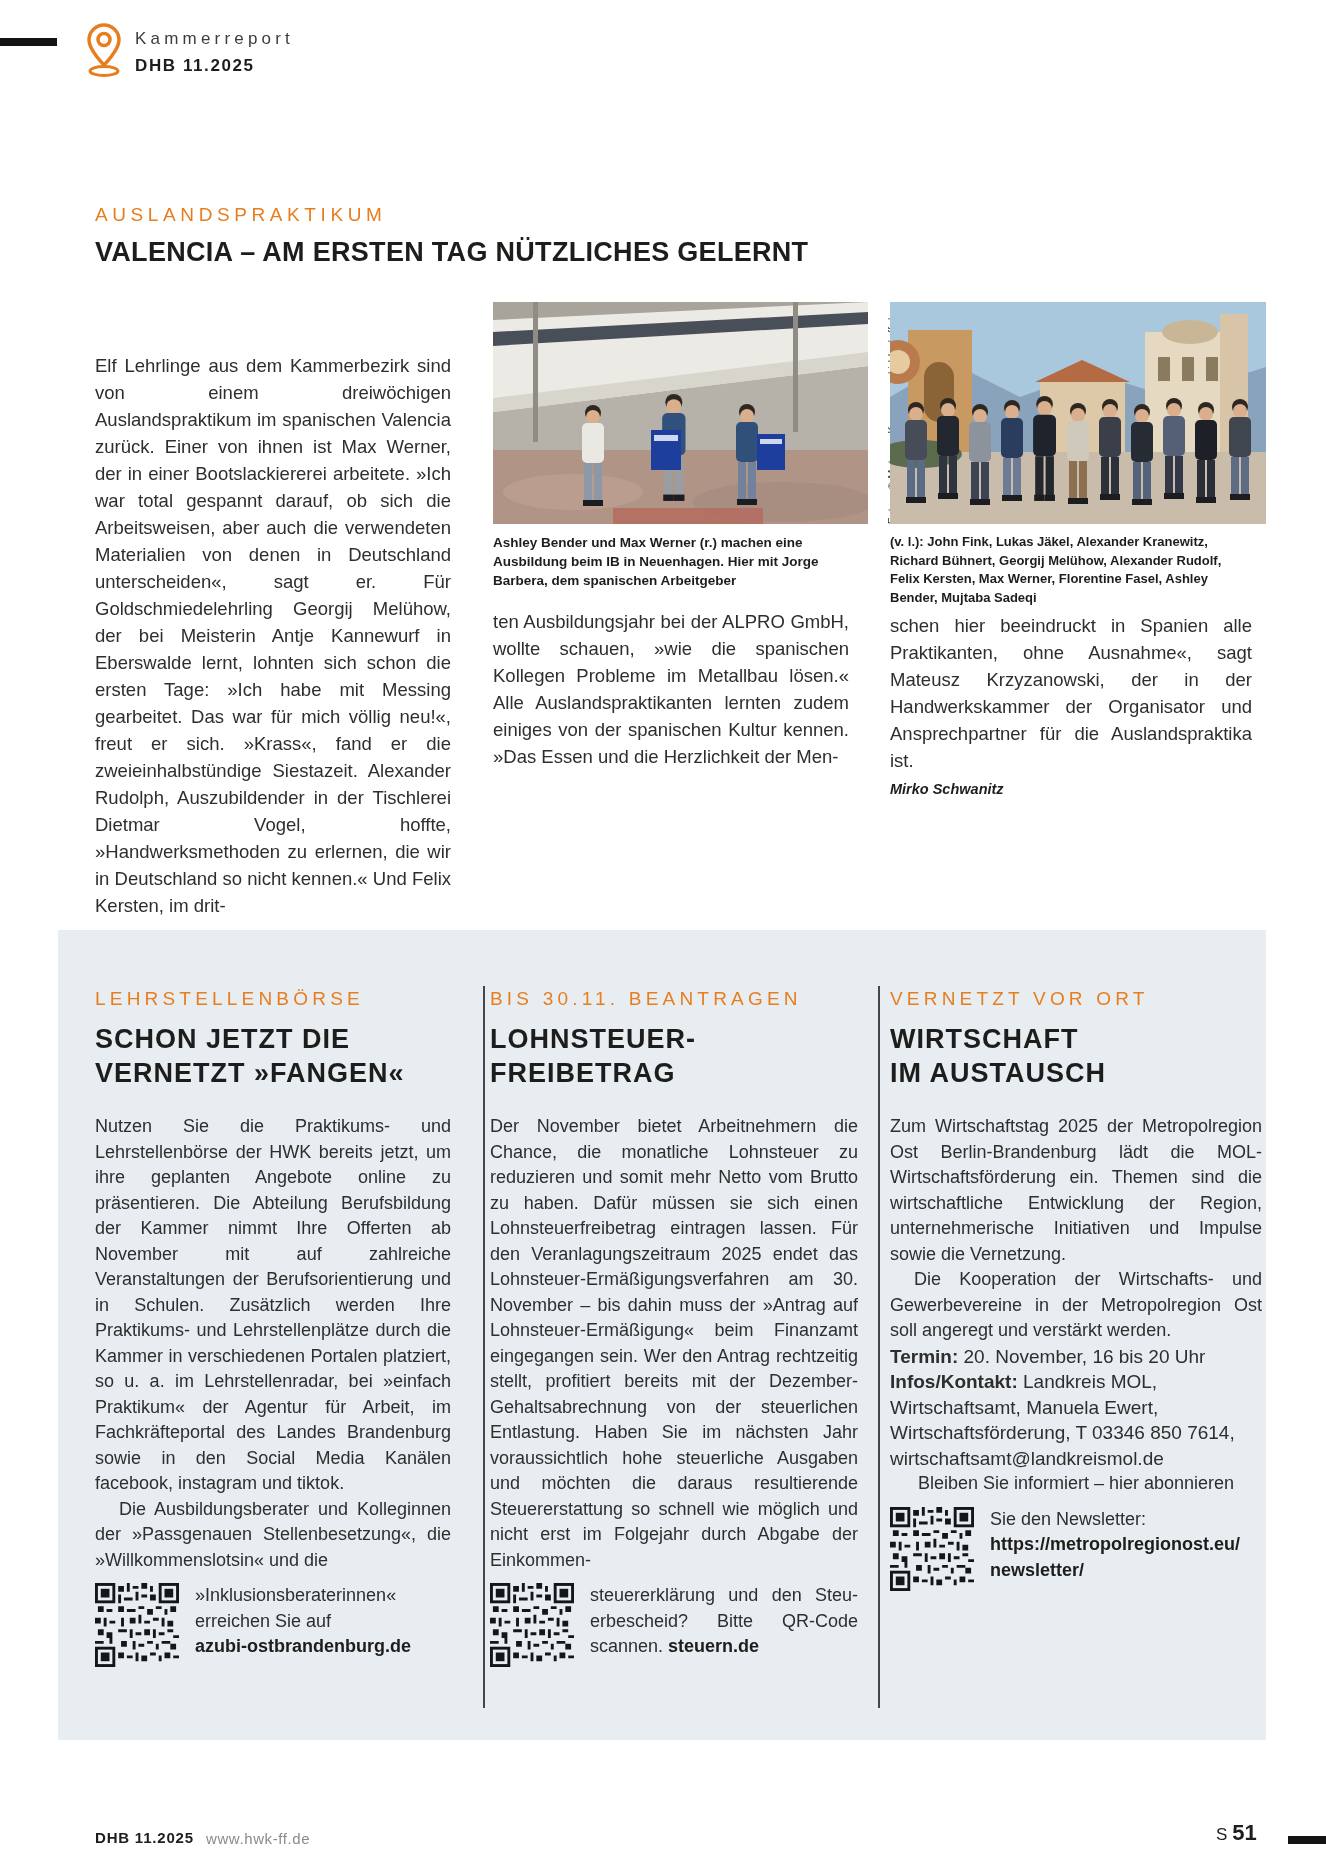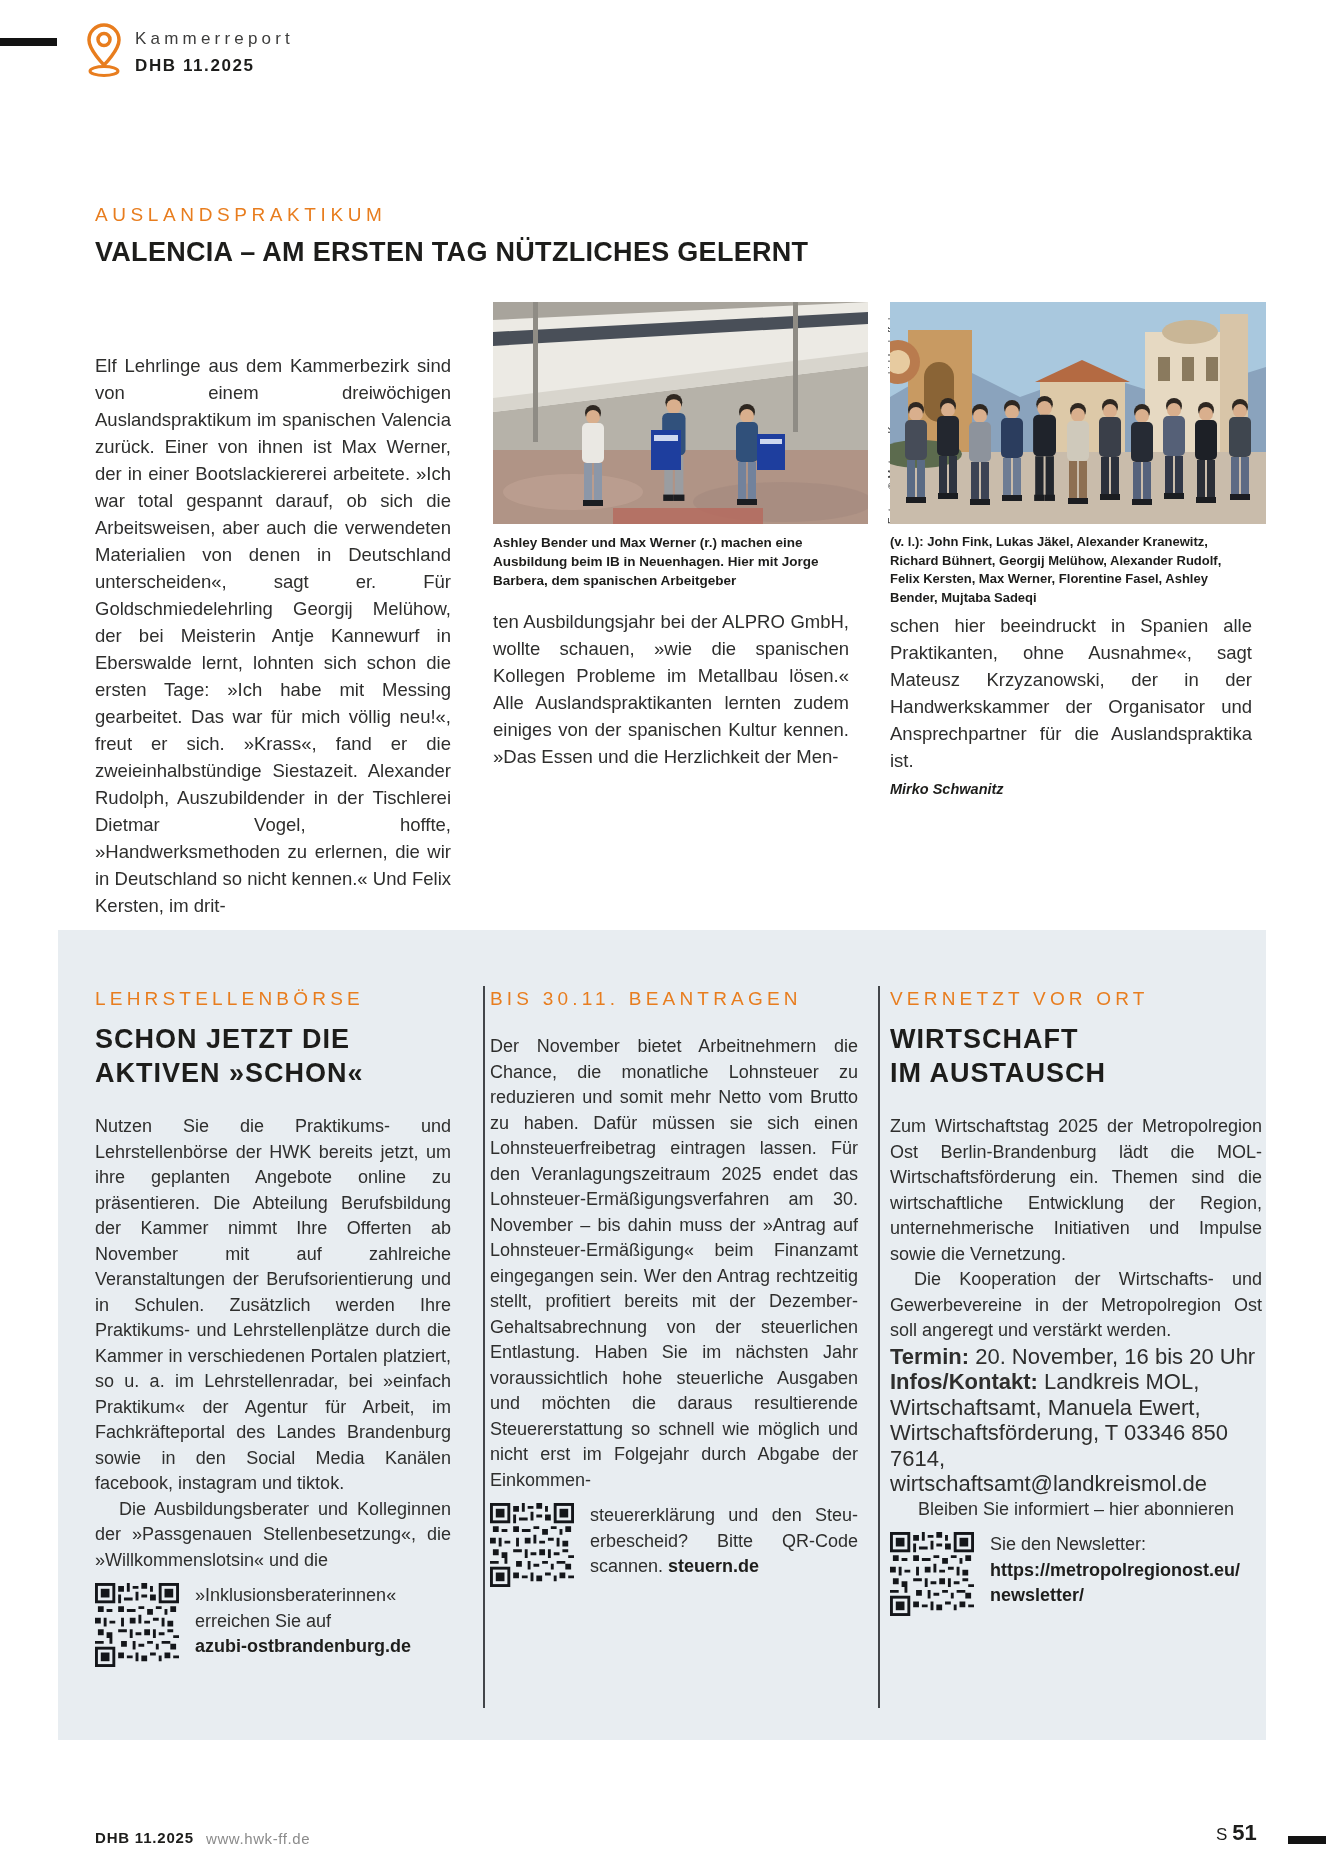--- a/index.html
+++ b/index.html
@@ -39,21 +39,21 @@
   .pcol{position:absolute;top:58px;}
   .pcol-a{left:37px;width:356px;}
   .pcol-b{left:432px;width:368px;}
   .pcol-c{left:832px;width:372px;}
   .p-kicker{font-size:19px;letter-spacing:4.2px;color:#e87d1e;}
   .p-headline{margin-top:12px;font-size:27px;line-height:34px;font-weight:800;letter-spacing:1px;color:#1d1d1b;}
   .p-headline span{display:block;}
   .p-body{margin-top:24px;font-size:18px;line-height:25.5px;text-align:justify;}
   .p-body p{margin:0;}
   .indent{text-indent:24px;}
-  .details{font-size:22px;line-height:25.5px;text-align:left;}
+  .details{font-size:19px;line-height:25.5px;text-align:left;}
   .details p{margin:0;}
   .newsletter-intro{margin-top:26px;text-align:center;}
   .qr-row{display:flex;gap:16px;margin-top:10px;align-items:flex-start;}
   .qr{width:84px;height:84px;flex:none;}
   .qr-side{font-size:18px;line-height:25.5px;text-align:left;}
   .qr-side span{display:block;}
   .qr-link{font-weight:700;color:#1d1d1b;}
 
   
   .footer-issue{position:absolute;left:95px;top:1829px;font-size:15px;font-weight:700;letter-spacing:.8px;color:#1d1d1b;}
@@ -188,40 +188,44 @@
   </div>
 
   <section class="panel">
     <div class="divider div-1"></div>
     <div class="divider div-2"></div>
 
     <div class="pcol pcol-a">
       <div class="p-kicker">LEHRSTELLENBÖRSE</div>
       <h2 class="p-headline" style="margin:12px 0 0">
         <span>SCHON JETZT DIE</span>
-        <span>AKTIVEN »SCHON«</span>
+        <span>VERNETZT »FANGEN«</span>
       </h2>
       <div class="p-body">
         <p>Nutzen Sie die Praktikums- und Lehrstellenbörse der HWK bereits jetzt, um ihre geplanten Angebote online zu präsentieren. Die Abteilung Berufsbildung der Kammer nimmt Ihre Offerten ab November mit auf zahlreiche Veranstaltungen der Berufsorientierung und in Schulen. Zusätzlich werden Ihre Praktikums- und Lehrstellenplätze durch die Kammer in verschiedenen Portalen platziert, so u. a. im Lehrstellenradar, bei »einfach Praktikum« der Agentur für Arbeit, im Fachkräfteportal des Landes Brandenburg sowie in den Social Media Kanälen facebook, instagram und tiktok.</p>
         <p class="indent">Die Ausbildungsberater und Kolleginnen der »Passgenauen Stellenbesetzung«, die »Willkommenslotsin« und die</p>
         <div class="qr-row">
           <svg class="qr" viewBox="0 0 29 29">
               <use href="#qr-pattern"></use>
             </svg>
           <div class="qr-side">
             <span>»Inklusionsberaterinnen«</span>
             <span>erreichen Sie auf</span>
             <span class="qr-link">azubi-ostbrandenburg.de</span>
           </div>
         </div>
       </div>
     </div>
 
     <div class="pcol pcol-b">
       <div class="p-kicker">BIS 30.11. BEANTRAGEN</div>
+      <h2 class="p-headline" style="margin:12px 0 0">
+        <span>LOHNSTEUER-</span>
+        <span>FREIBETRAG</span>
+      </h2>
       <div class="p-body">
         <p>Der November bietet Arbeitnehmern die Chance, die monatliche Lohnsteuer zu reduzieren und somit mehr Netto vom Brutto zu haben. Dafür müssen sie sich einen Lohnsteuerfreibetrag eintragen lassen. Für den Veranlagungszeitraum 2025 endet das Lohnsteuer-Ermäßigungsverfahren am 30. November – bis dahin muss der »Antrag auf Lohnsteuer-Ermäßigung« beim Finanzamt eingegangen sein. Wer den Antrag rechtzeitig stellt, profitiert bereits mit der Dezember-Gehaltsabrechnung von der steuerlichen Entlastung. Haben Sie im nächsten Jahr voraussichtlich hohe steuerliche Ausgaben und möchten die daraus resultierende Steuererstattung so schnell wie möglich und nicht erst im Folgejahr durch Abgabe der Einkommen-</p>
         <div class="qr-row">
           <svg class="qr" viewBox="0 0 29 29">
               <use href="#qr-pattern"></use>
             </svg>
           <div class="qr-side" style="text-align:justify">
             <span style="display:inline">steuererklärung und den Steu­erbescheid? Bitte QR-Code scannen. </span><span style="display:inline" class="qr-link">steuern.de</span>
           </div>
         </div>

